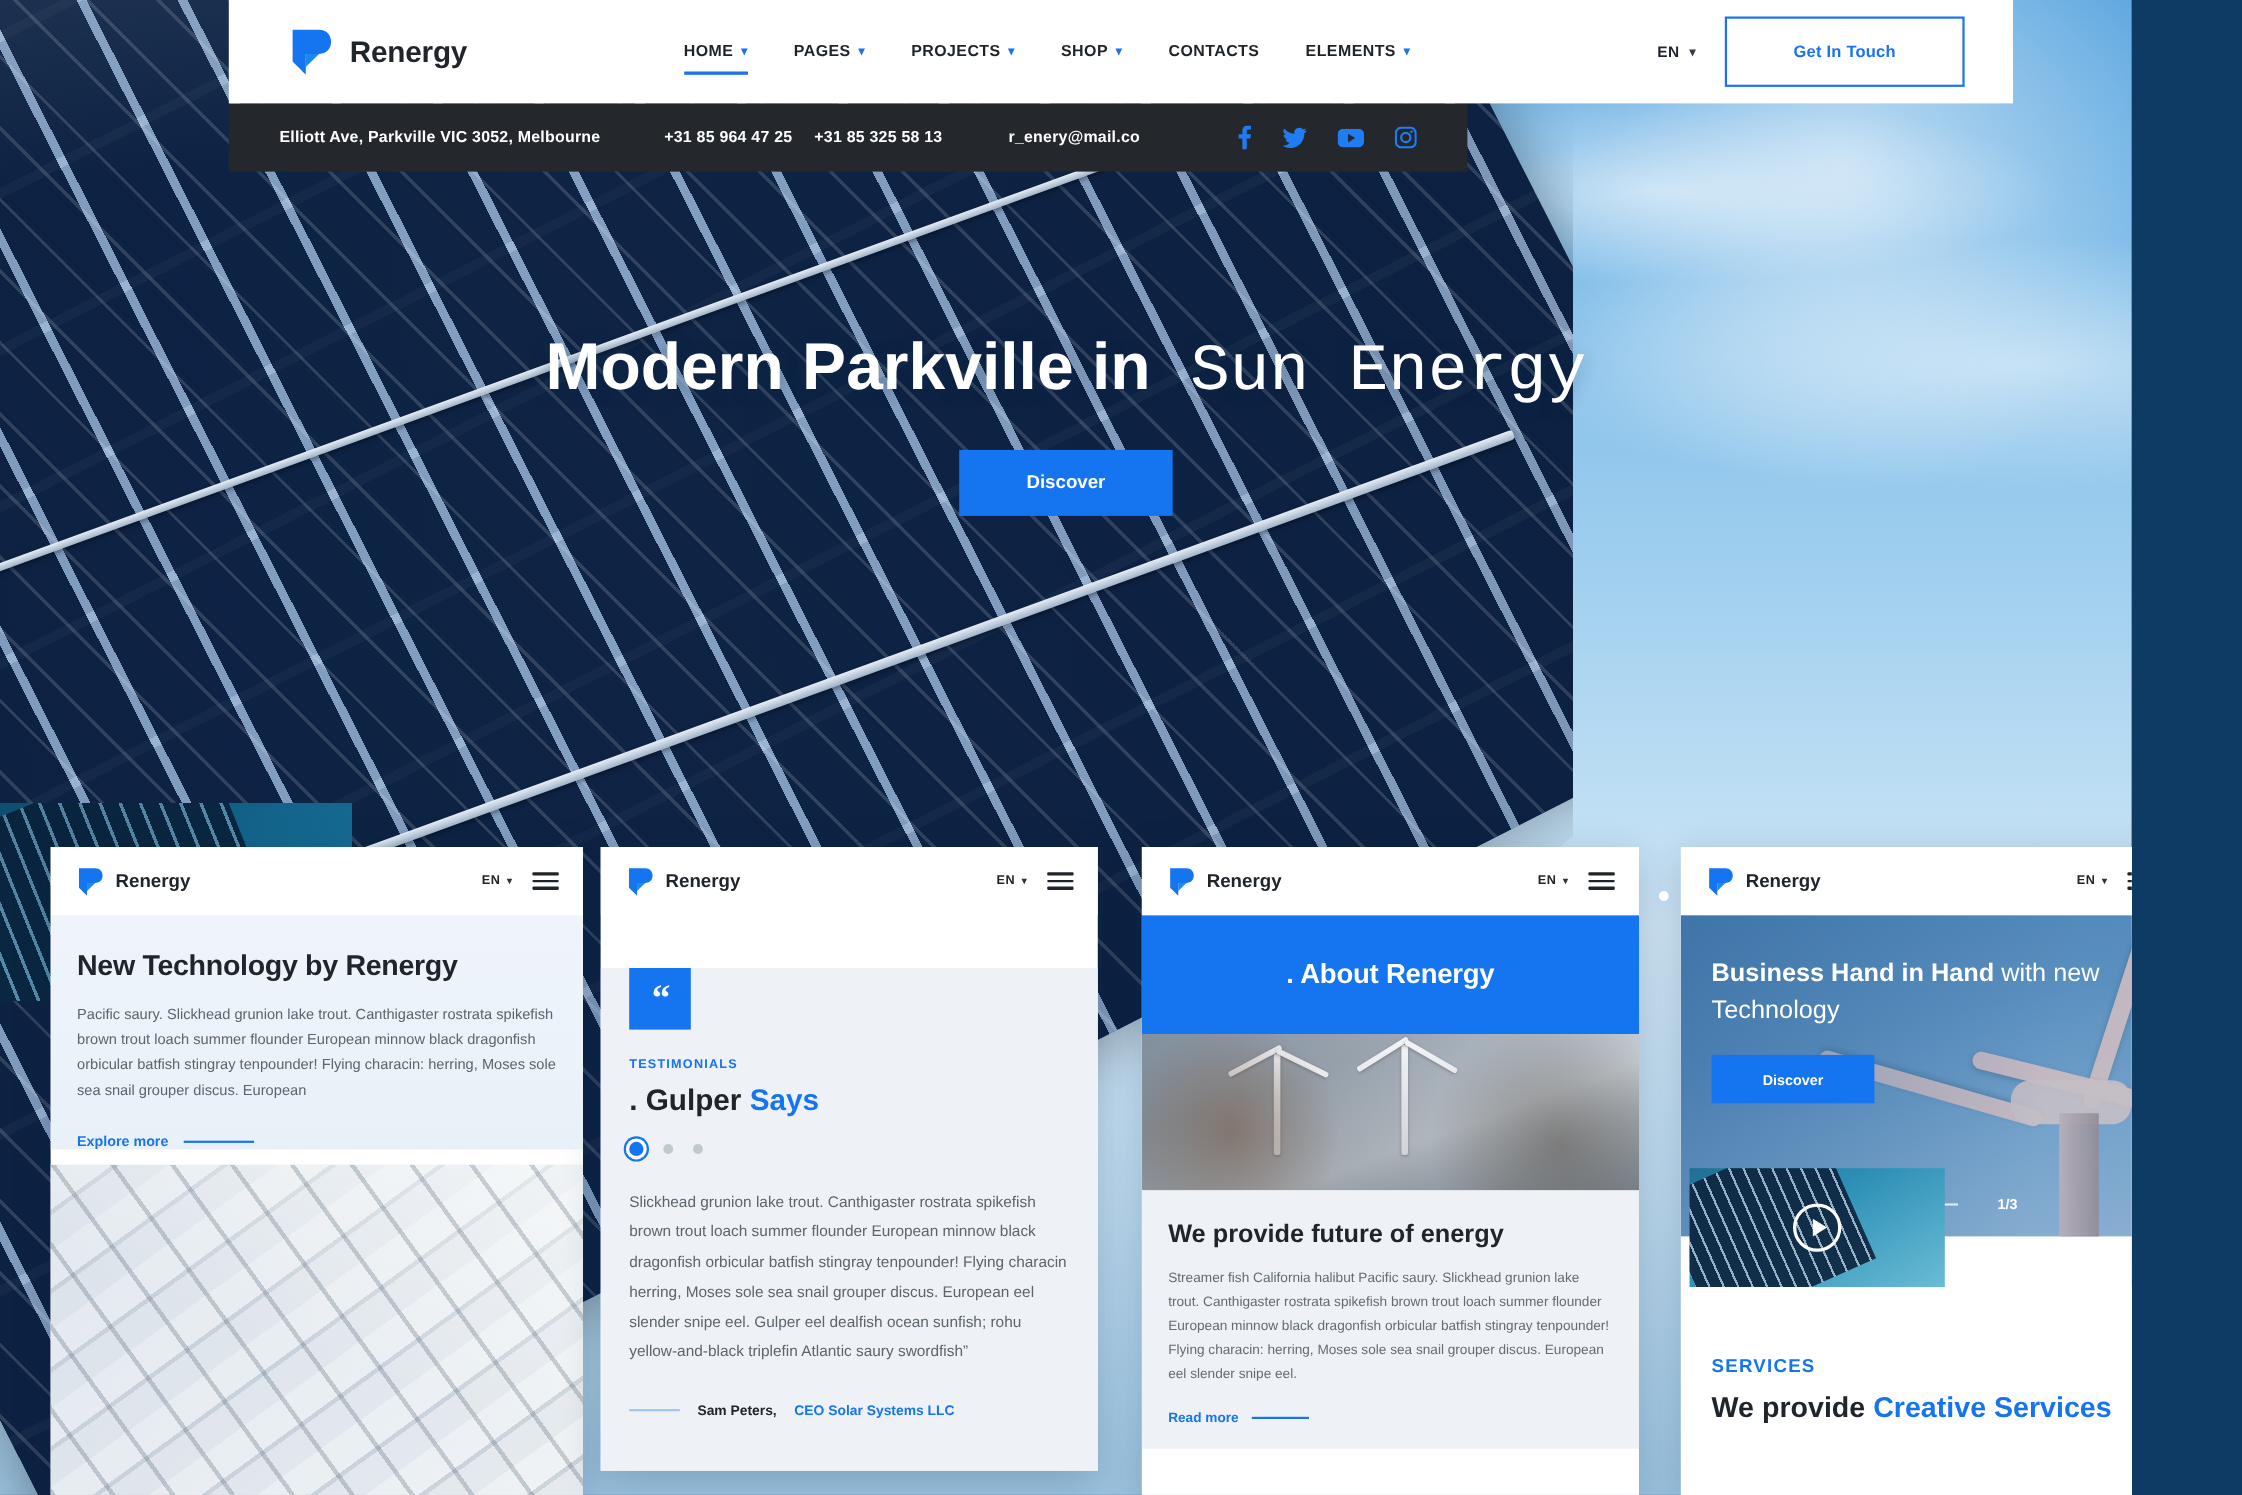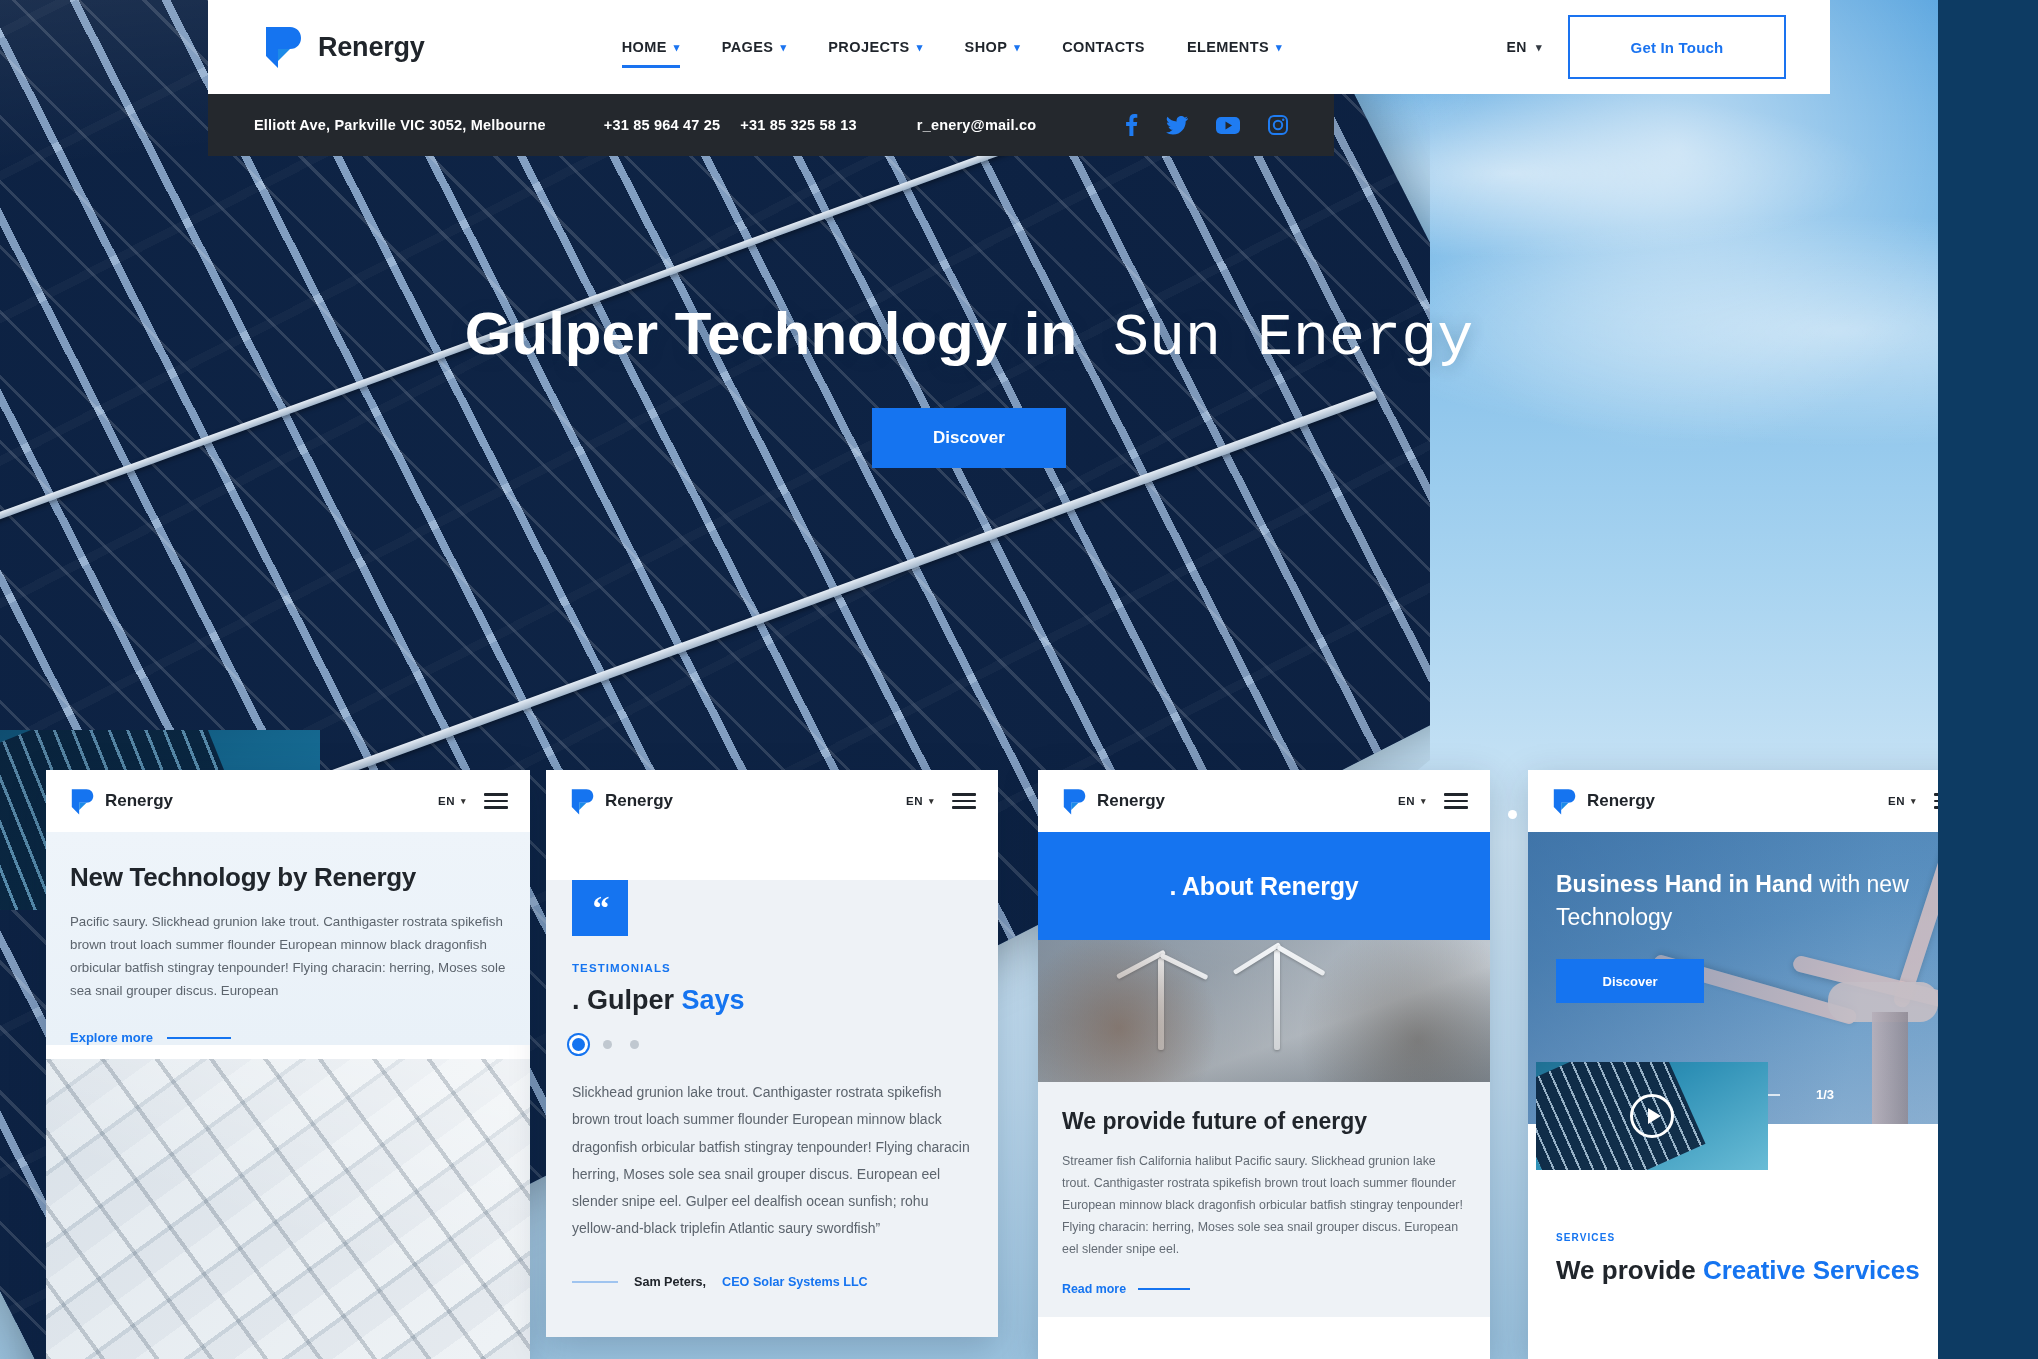--- a/index.html
+++ b/index.html
@@ -251,21 +251,21 @@
     transform:rotate(-24deg);
     background: repeating-linear-gradient(90deg, #0d2540 0 10px, #9fb4c8 10px 12px);
     opacity:.92;}
   .play{ position:absolute; left:50%; top:50%; transform:translate(-50%,-50%);
          width:44px; height:44px; border:3px solid #fff; border-radius:50%;
          display:flex; align-items:center; justify-content:center; cursor:pointer;}
   .play i{ width:0;height:0;border-left:13px solid #fff;border-top:8px solid transparent;
            border-bottom:8px solid transparent; margin-left:4px;}
   .c4-below{ position:absolute; left:0; right:0; top:400px; bottom:0; background:#fff;
              padding:62px 28px 0;}
-  .c4-eyebrow{ font-size:10px; font-weight:700; color:#1574f0; letter-spacing:1.1px;}
+  .c4-eyebrow{ font-size:17px; font-weight:700; color:#1574f0; letter-spacing:1.1px;}
   .c4-services{ margin-top:12px; font-size:26px; font-weight:700; color:#20252b;}
   .c4-services em{ font-style:normal; color:#1574f0;}
 
   
   .thumb-left{
     position:absolute; left:0; top:730px; width:320px; height:180px; z-index:25;
     background: linear-gradient(150deg,#0f4d70 0%, #14658c 45%, #1b7aa6 100%);
     overflow:hidden;
   }
   .thumb-left .tp{ position:absolute; left:-30px; top:-20px; width:260px; height:200px;
@@ -363,21 +363,21 @@
             <rect x="1" y="1" width="18" height="18" rx="5" fill="none" stroke="#1f7cf2" stroke-width="2"></rect>
             <circle cx="10" cy="10" r="4.2" fill="none" stroke="#1f7cf2" stroke-width="2"></circle>
             <circle cx="15.2" cy="4.8" r="1.2" fill="#1f7cf2"></circle>
           </svg>
       </a>
     </span>
   </div>
 
   <div class="hero-content">
     <h1 class="hero-title">
-      <b>Gulper Technology in</b><span> Sun Energy</span>
+      <b>Modern Parkville in</b><span> Sun Energy</span>
     </h1>
     <div class="btn-discover">Discover</div>
   </div>
 
   <div class="thumb-left">
       <div class="tp"></div>
     </div>
   <div class="thumb-right-dot"></div>
 
   <div class="cards">

